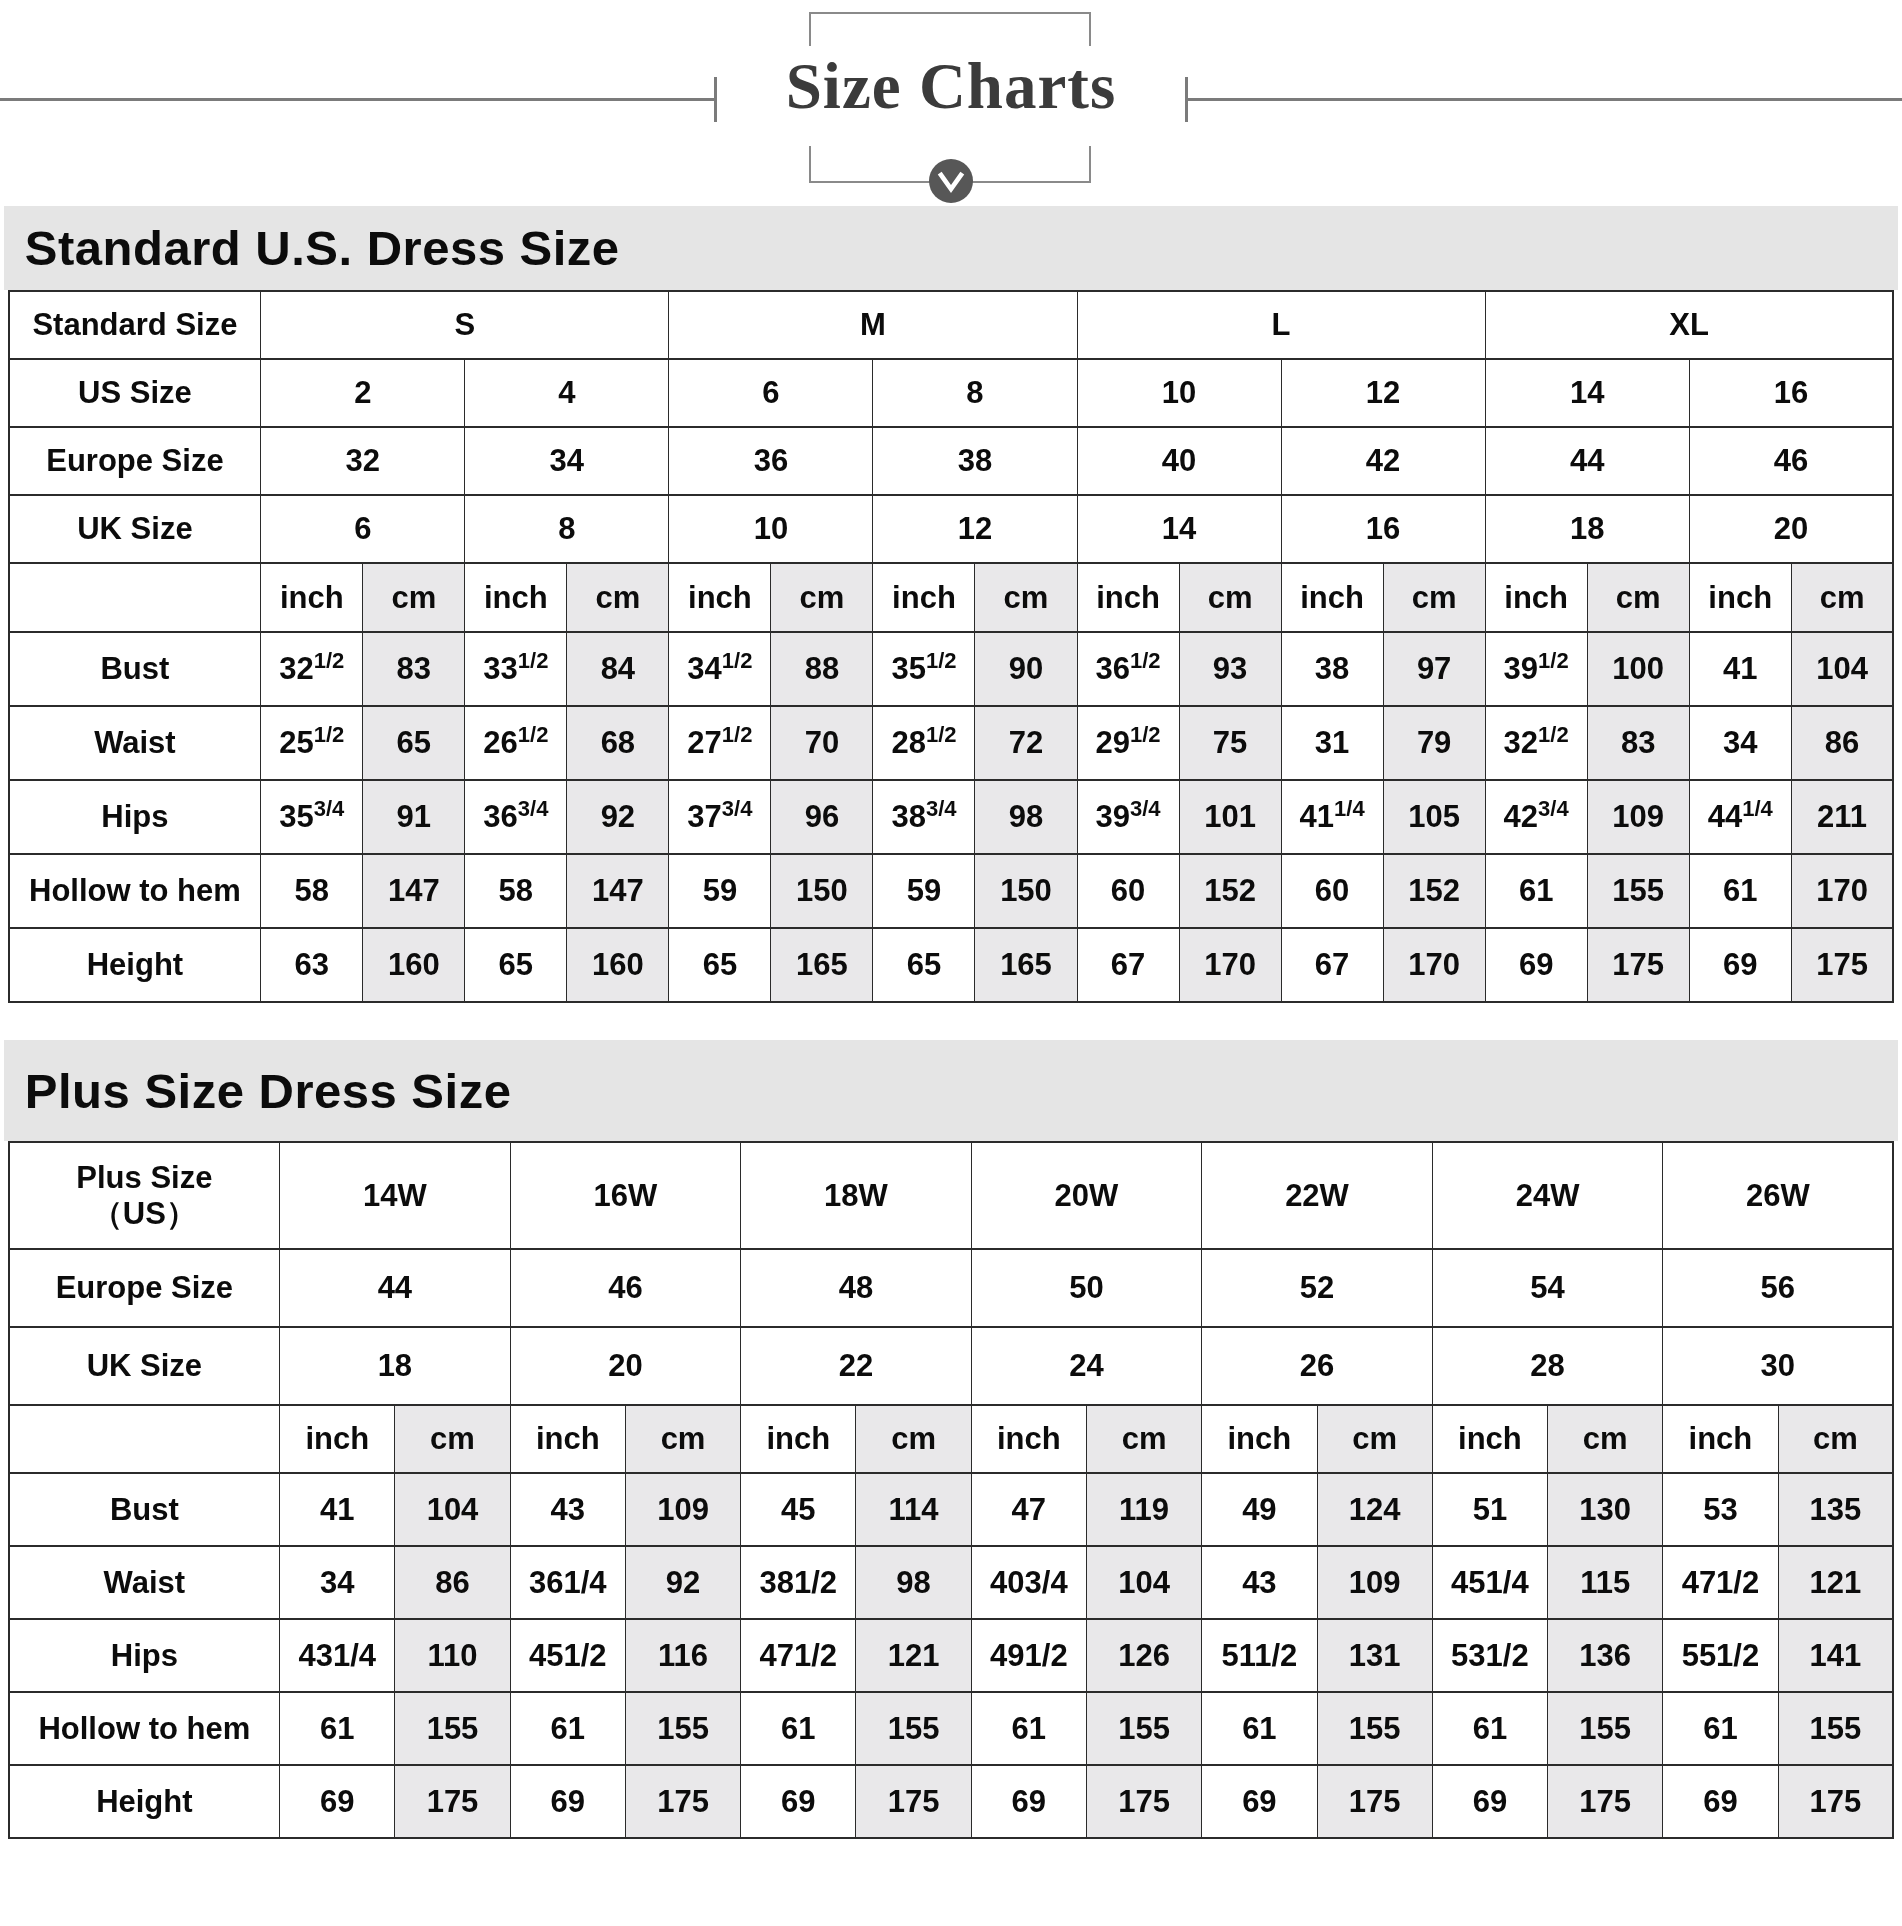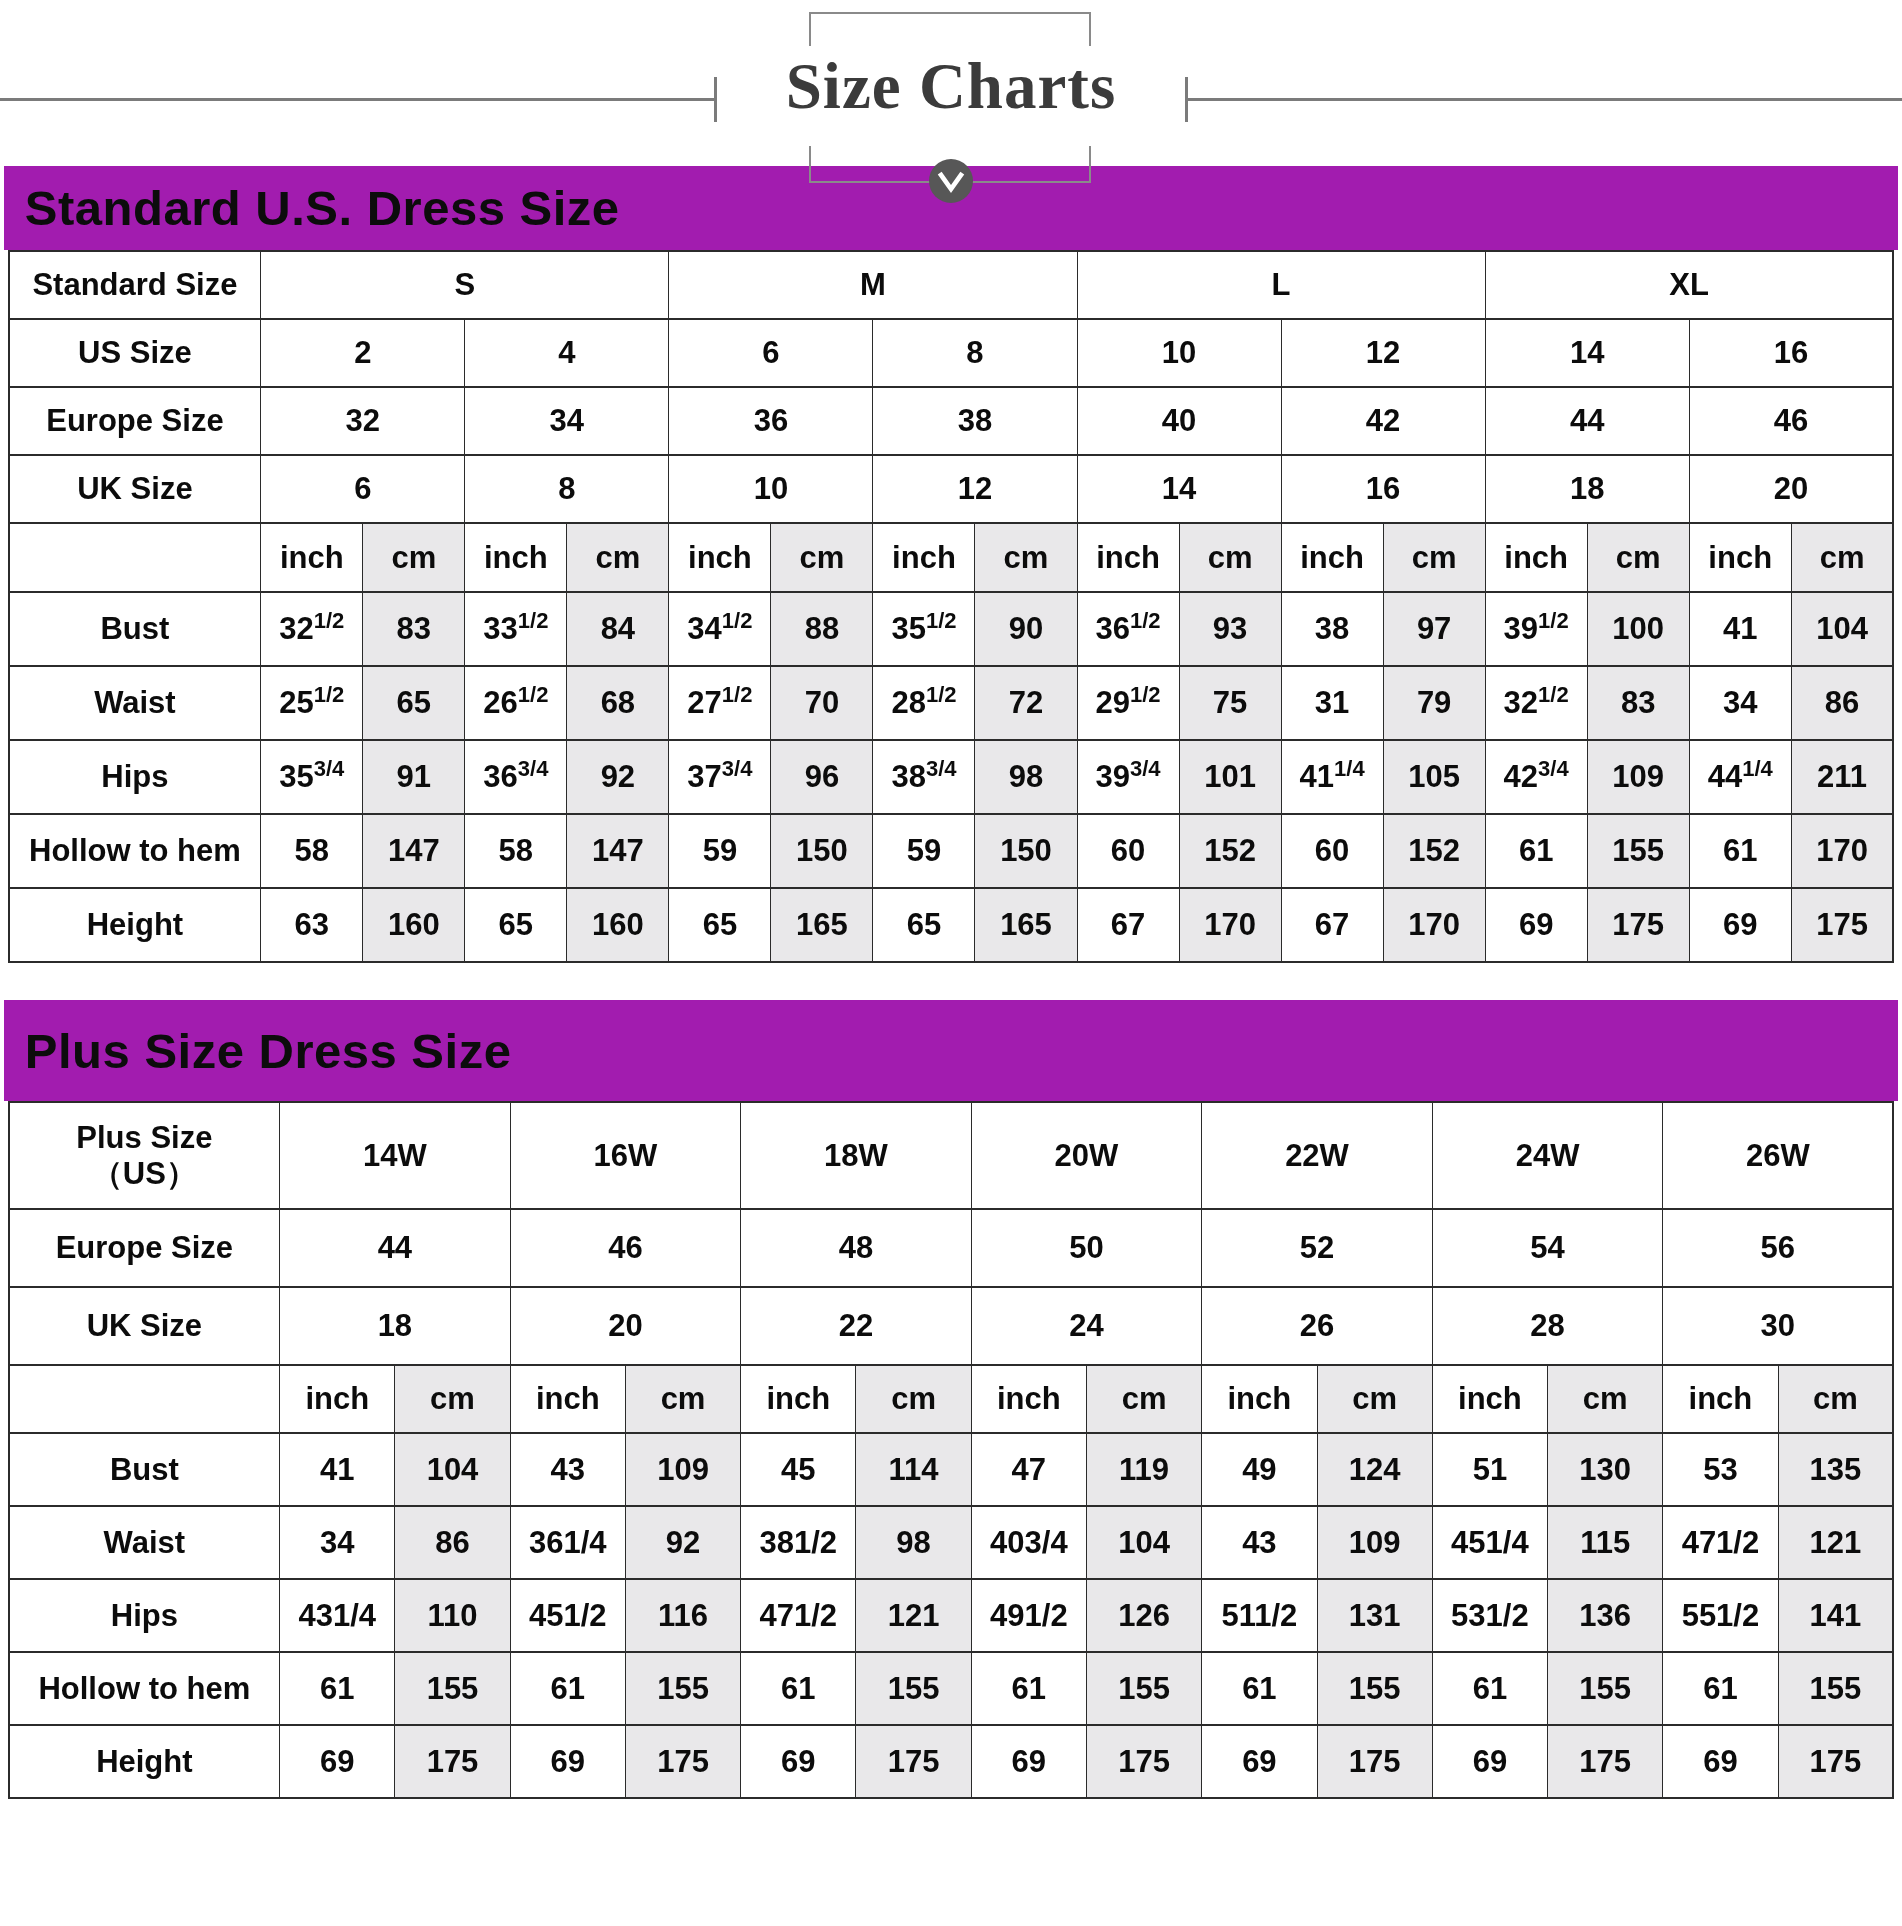--- a/index.html
+++ b/index.html
@@ -1,42 +1,42 @@
 <!DOCTYPE html>
 <html style="font-size:15px"><head>
 <meta charset="utf-8">
 <style>
   html,body{margin:0;padding:0;background:#fff;}
   .page{
     width:1902px;height:1927px;background:#fff;position:relative;
     font-family:"Liberation Sans",sans-serif;color:#111;overflow:hidden;
   }
   
-  .hero{position:relative;height:166px;padding-left:45px;}
+  .hero{position:relative;height:206px;padding-left:45px;}
   .hero .hline{position:absolute;top:98px;height:2.9px;background:#7b7b7b;}
   .hero .hline.left{left:0;right:calc(50% + 235px);}
   .hero .hline.right{left:calc(50% + 235px);right:0;}
   .hero .tick{position:absolute;top:77px;width:2.9px;height:45px;background:#7b7b7b;}
   .hero .tick.left{left:calc(50% - 237px);}
   .hero .tick.right{right:calc(50% - 237px);}
   .bracket{position:absolute;left:calc(50% - 142px);width:278px;height:32px;}
   .bracket.top{top:12.4px;border-top:2.9px solid #8a8a8a;border-left:2.9px solid #8a8a8a;border-right:2.9px solid #8a8a8a;}
   .bracket.bottom{top:146px;height:35px;border-bottom:2.9px solid #8a8a8a;border-left:2.9px solid #8a8a8a;border-right:2.9px solid #8a8a8a;}
   .hero-title{
     position:absolute;left:0;right:0;top:49px;text-align:center;
     font-family:"Liberation Serif",serif;font-weight:bold;font-size:65px;color:#3b3b3b;
     letter-spacing:1px;
   }
   .hero-circle{
     position:absolute;left:calc(50% - 22px);top:159px;width:44px;height:44px;border-radius:50%;
     background:#575757;display:flex;align-items:center;justify-content:center;z-index:2;
   }
   
   .section-bar{
-    background:#a21caf;margin:0 3.8px;display:flex;align-items:center;
+    background:#e5e5e5;margin:0 3.8px;display:flex;align-items:center;
   }
   .section-bar.s1{height:84px;}
   .section-bar.s2{height:101px;margin-top:37px;}
   .section-bar h2{
     margin:0;padding-left:21px;font-size:49px;font-weight:bold;color:#0c0c0c;letter-spacing:0.5px;
   }
   
   .twrap{padding:0 7.6px;}
   table{border-collapse:collapse;width:100%;table-layout:fixed;background:#fff;
         border:2.9px solid #2b2b2b;}

